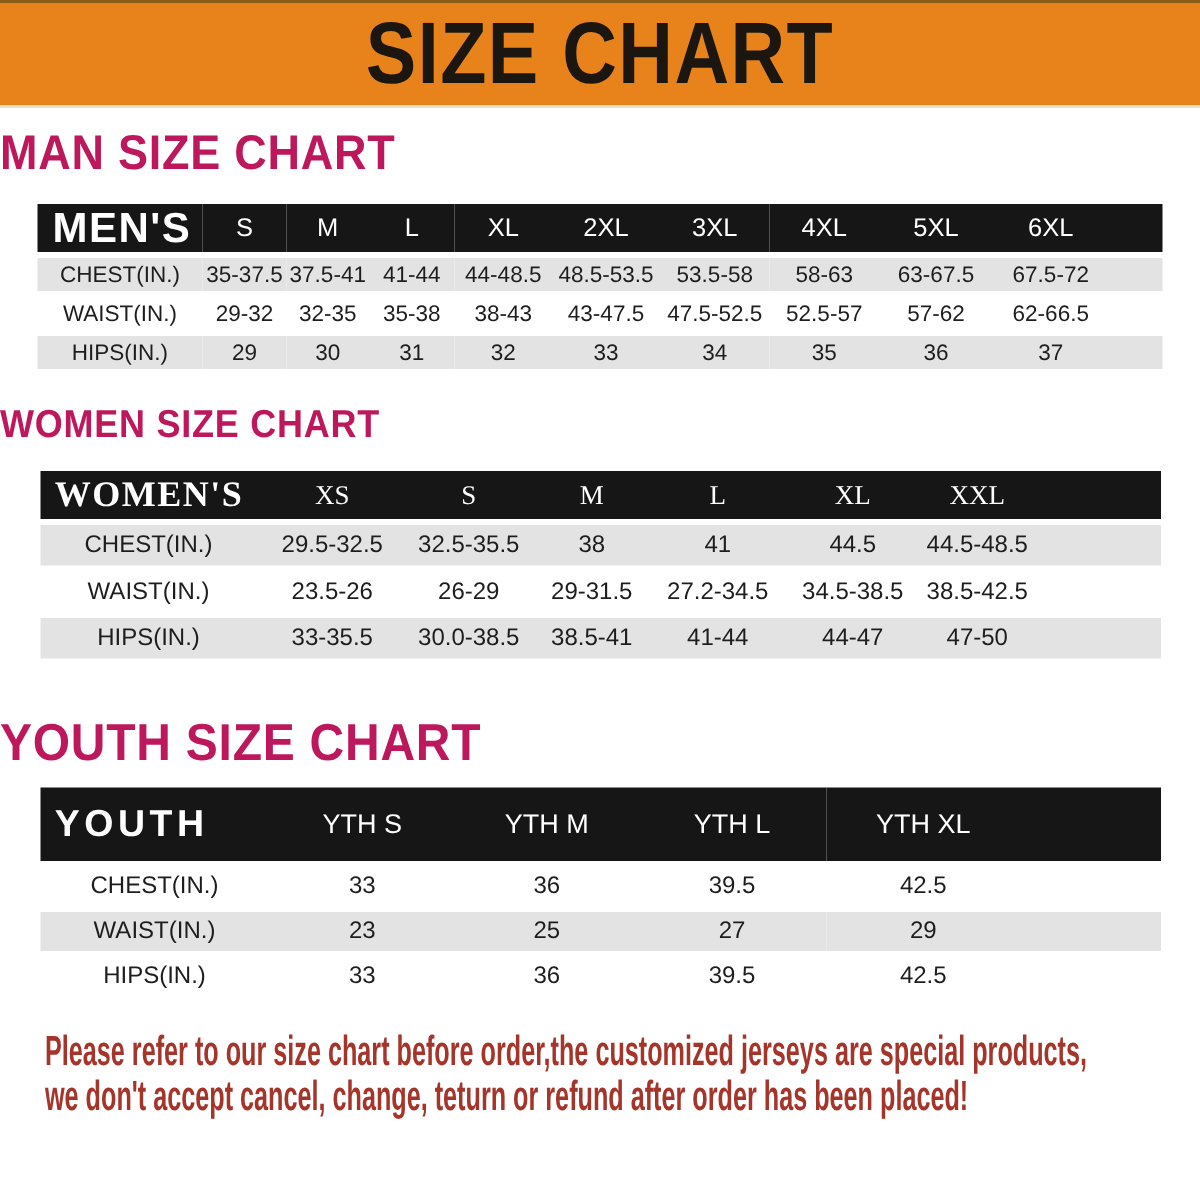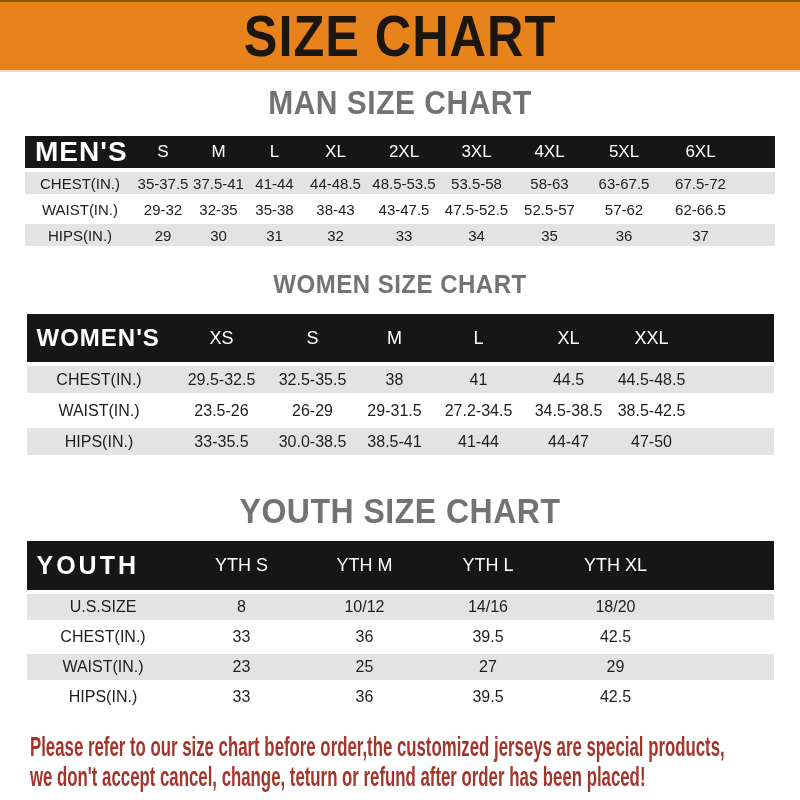--- a/index.html
+++ b/index.html
@@ -17,21 +17,21 @@
     box-sizing: border-box;
     display: flex; align-items: center; justify-content: center;
   }
   .banner-title {
     display: inline-block;
     font-size: 52px; font-weight: bold; color: #1b1710;
     letter-spacing: 1px;
     transform: scaleY(1.12) scaleX(0.97);
   }
   .section-heading {
-    text-align: center; font-weight: bold; color: #737373;
+    text-align: left; font-weight: bold; color: #be185d;
   }
   .section-heading .cond { display: inline-block; transform: scaleY(1.08); letter-spacing: 0.5px; }
   #man-heading   { margin-top: 15px; font-size: 30px; line-height: 32px; }
   #women-heading { margin-top: 16px; font-size: 24px; line-height: 36px; }
   #youth-heading { margin-top: 34px; font-size: 32px; line-height: 36px; }
 
   table.size-table {
     border-collapse: separate;
     border-spacing: 0 4px;
     table-layout: fixed;
@@ -61,21 +61,21 @@
   .size-table tbody td { color: #1d1d1d; }
   .rlabel { color: #1d1d1d; }
 
   
   #men-table thead th { height: 30px; font-size: 17px; }
   #men-table .corner  { font-size: 28px; letter-spacing: 1px; }
   #men-table tbody td { height: 22px; font-size: 15px; }
   #men-table th:last-child, #men-table td:last-child { padding-right: 36px; }
 
   
-  #women-table thead th { height: 48px; font-size: 18px; }
+  #women-table thead th { height: 32px; font-size: 18px; font-family: Liberation Serif, serif; }
   #women-table .corner  { font-size: 24px; letter-spacing: 1px; }
   #women-table tbody td { height: 27px; font-size: 16px; }
   #women-table th:last-child, #women-table td:last-child { padding-right: 86px; }
 
   
   #youth-table thead th { height: 49px; font-size: 18px; }
   #youth-table .corner  { font-size: 25px; letter-spacing: 3px; }
   #youth-table tbody td { height: 26px; font-size: 16px; }
   #youth-table th:last-child, #youth-table td:last-child { padding-right: 93px; }
 
@@ -239,27 +239,20 @@
   <thead>
     <tr>
       <th class="corner">YOUTH</th>
       <th>YTH S</th>
       <th>YTH M</th>
       <th>YTH L</th>
       <th>YTH XL</th>
     </tr>
   </thead>
   <tbody>
-    <tr class="row-gray">
-      <td class="rlabel">U.S.SIZE</td>
-      <td>8</td>
-      <td>10/12</td>
-      <td>14/16</td>
-      <td>18/20</td>
-    </tr>
     <tr class="row-white">
       <td class="rlabel">CHEST(IN.)</td>
       <td>33</td>
       <td>36</td>
       <td>39.5</td>
       <td>42.5</td>
     </tr>
     <tr class="row-gray">
       <td class="rlabel">WAIST(IN.)</td>
       <td>23</td>

